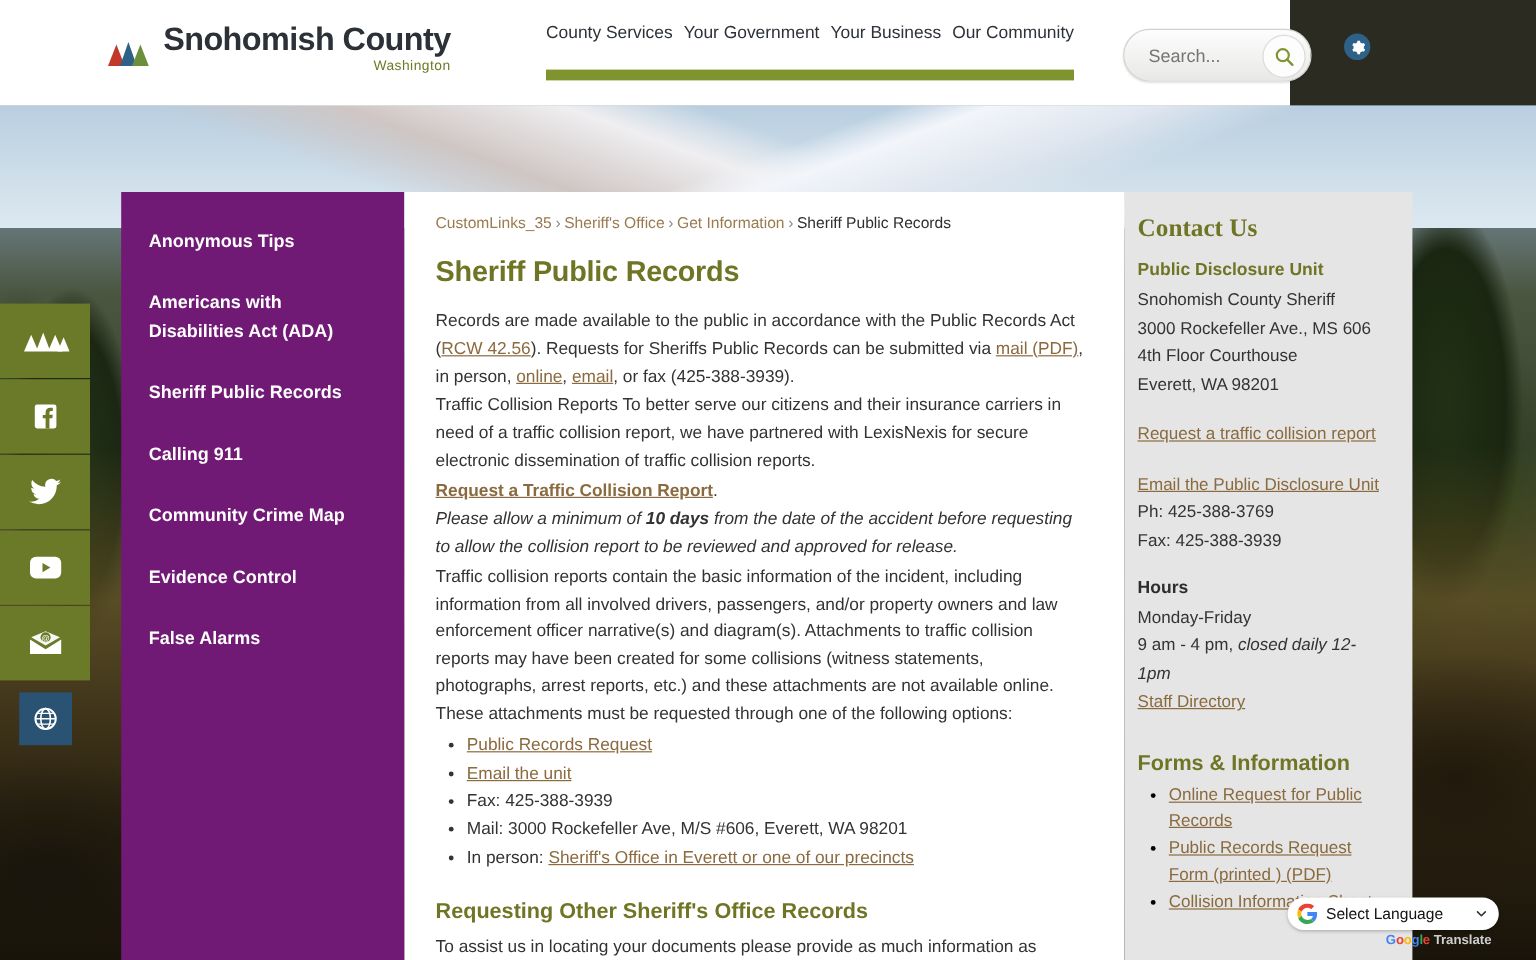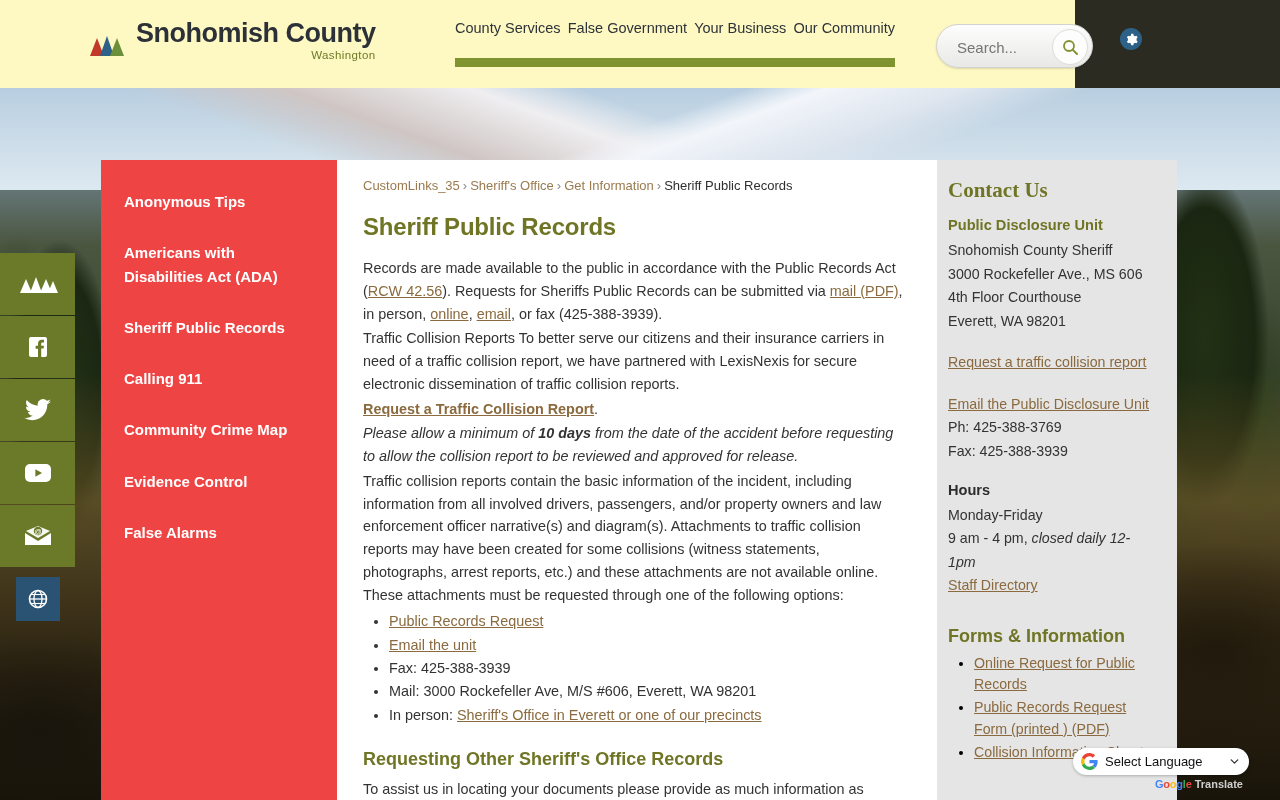--- a/index.html
+++ b/index.html
@@ -46,21 +46,21 @@
   }
   #bg-banner::after {
     content:""; position:absolute; left:0; bottom:-6px; width:1280px; height:34px;
     background: radial-gradient(ellipse 200px 28px at 900px 12px, #fafcff 0%, rgba(250,252,255,0) 72%),
                 radial-gradient(ellipse 160px 24px at 1060px 18px, #e6edf5 0%, rgba(230,237,245,0) 72%);
   }
 
   
   #header {
     position: absolute; left: 0; top: 0; width: 1075px; height: 88px;
-    background: #fef9c3;
+    background: #ffffff;
     z-index: 20;
   }
   #logo { position: absolute; left: 86px; top: 20px; display: flex; align-items: flex-end; }
   #logo .peaks { margin-right: 6px; }
   #logo-text { line-height: 1; }
   #logo-title {
     font-size: 27px; font-weight: 700; color: #2c3138; letter-spacing: -0.5px;
     white-space: nowrap;
   }
   #logo-sub {
@@ -109,21 +109,21 @@
   }
   .social-btn.globe { background: transparent; }
   .social-btn.globe .inner {
     width: 44px; height: 44px; background: #2a5273;
     display: flex; align-items: center; justify-content: center;
   }
 
   
   #leftnav {
     position: absolute; left: 101px; top: 160px; width: 236px; height: 640px;
-    background: #ef4444; z-index: 10; padding-top: 16px;
+    background: #701a75; z-index: 10; padding-top: 16px;
   }
   .navitem {
     color: #ffffff; font-size: 15px; font-weight: 700;
     padding: 14px 23px 14px 23px; line-height: 1.55; cursor: pointer;
   }
 
   #main {
     position: absolute; left: 337px; top: 160px; width: 600px; height: 640px;
     background: #ffffff; z-index: 10;
     padding: 18px 32px 0 26px;
@@ -207,21 +207,21 @@
     </span>
     <span id="logo-text">
       <div id="logo-title">Snohomish County</div>
       <div id="logo-sub">Washington</div>
     </span>
   </div>
 
   <div id="topnav">
     <div id="topnav-items">
       <span>County Services</span>
-      <span>False Government</span>
+      <span>Your Government</span>
       <span>Your Business</span>
       <span>Our Community</span>
     </div>
     <div id="topnav-bar"></div>
   </div>
 
   <div id="searchwrap">
     <input id="searchinput" value="" placeholder="Search..." style="">
     <div id="searchbtn">
       <svg width="17" height="17" viewBox="0 0 17 17">

